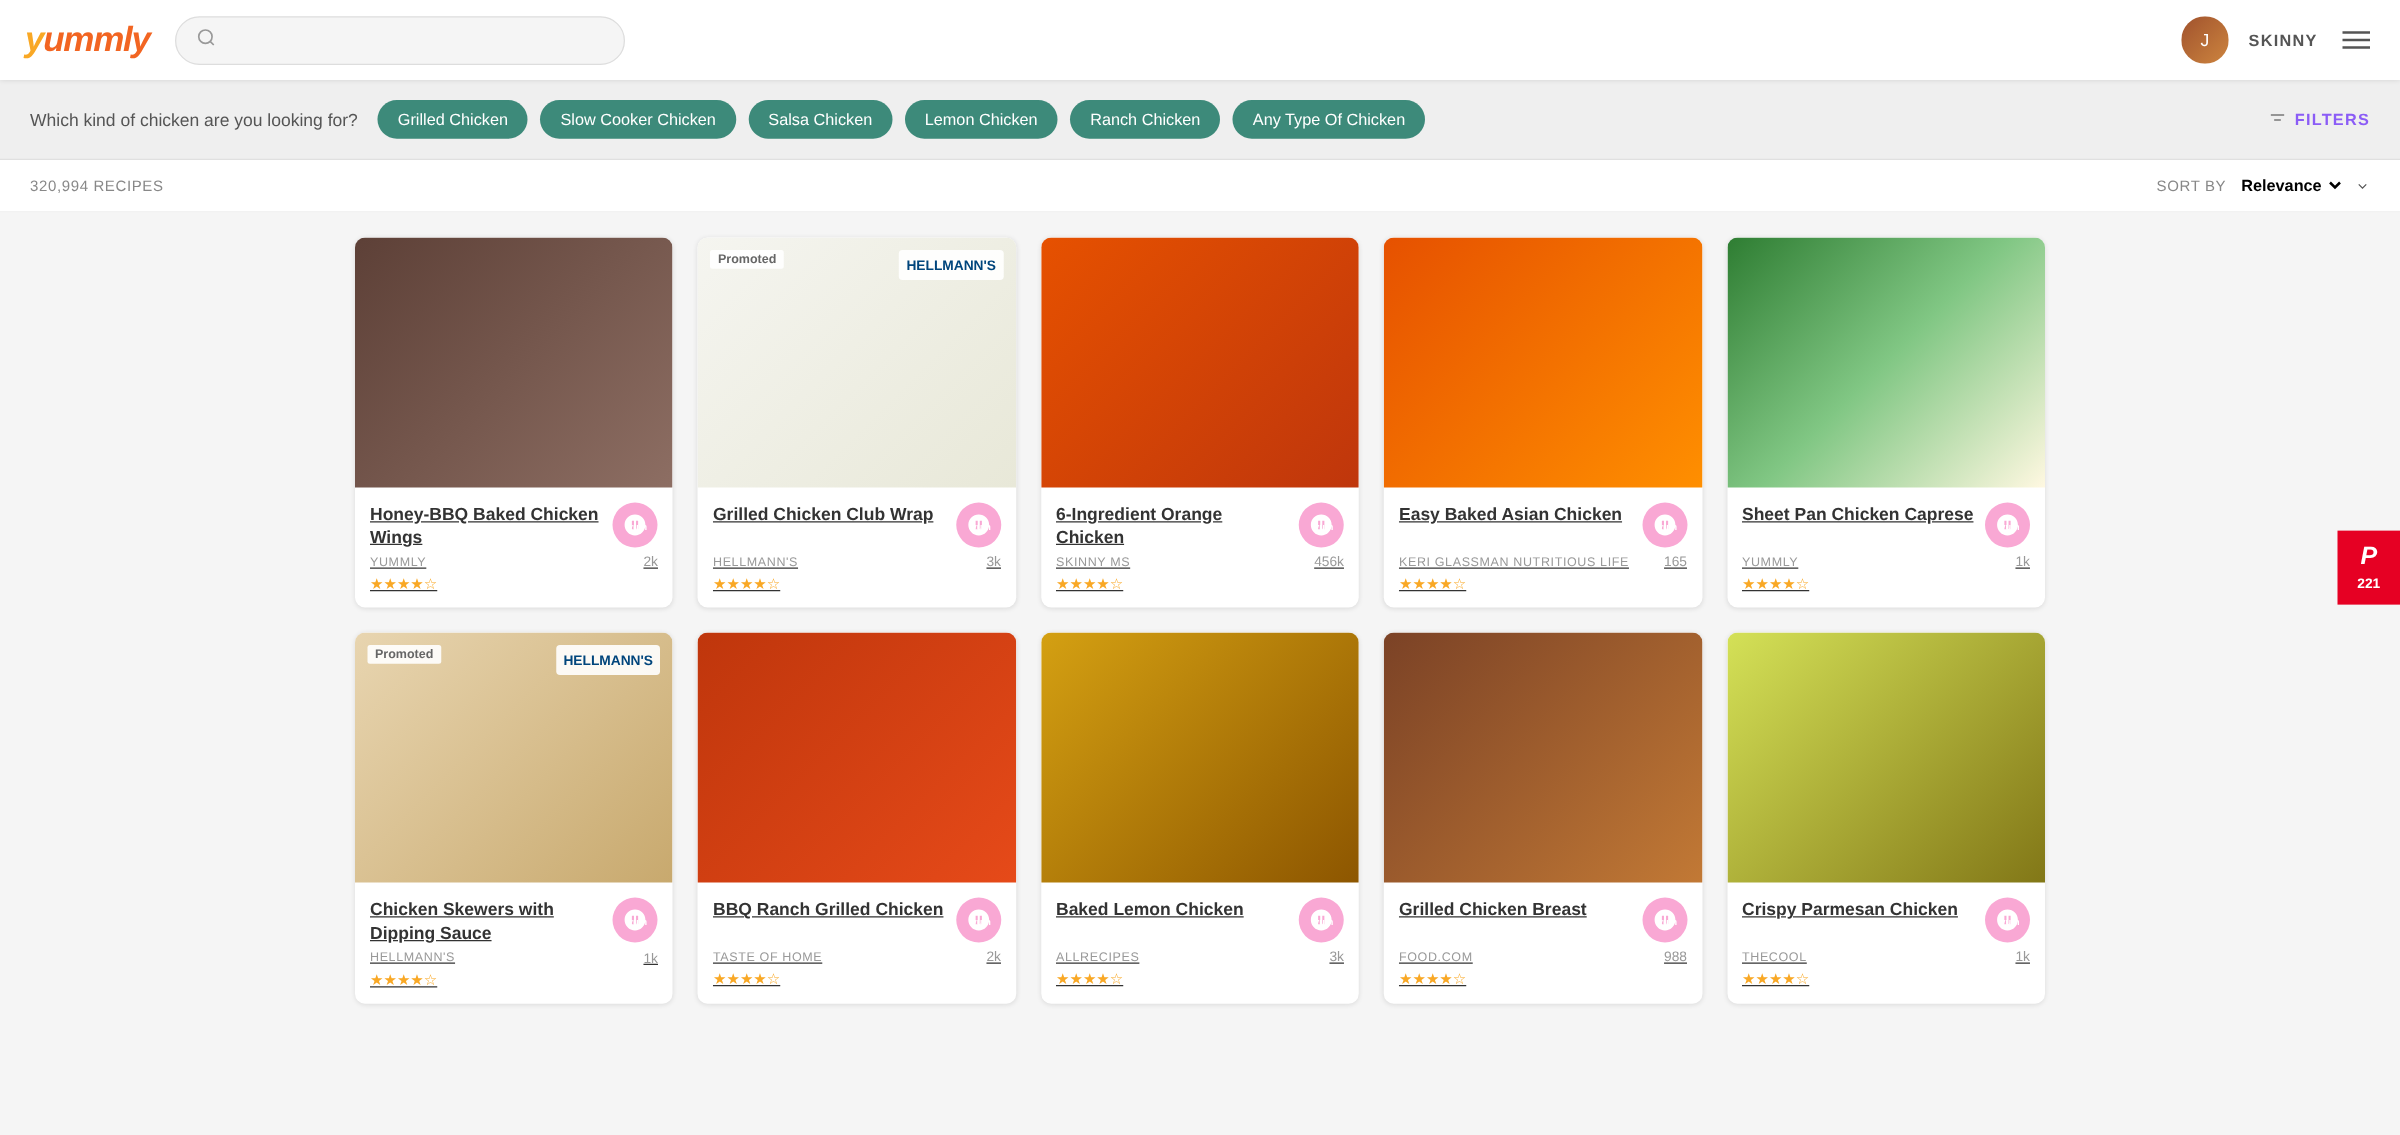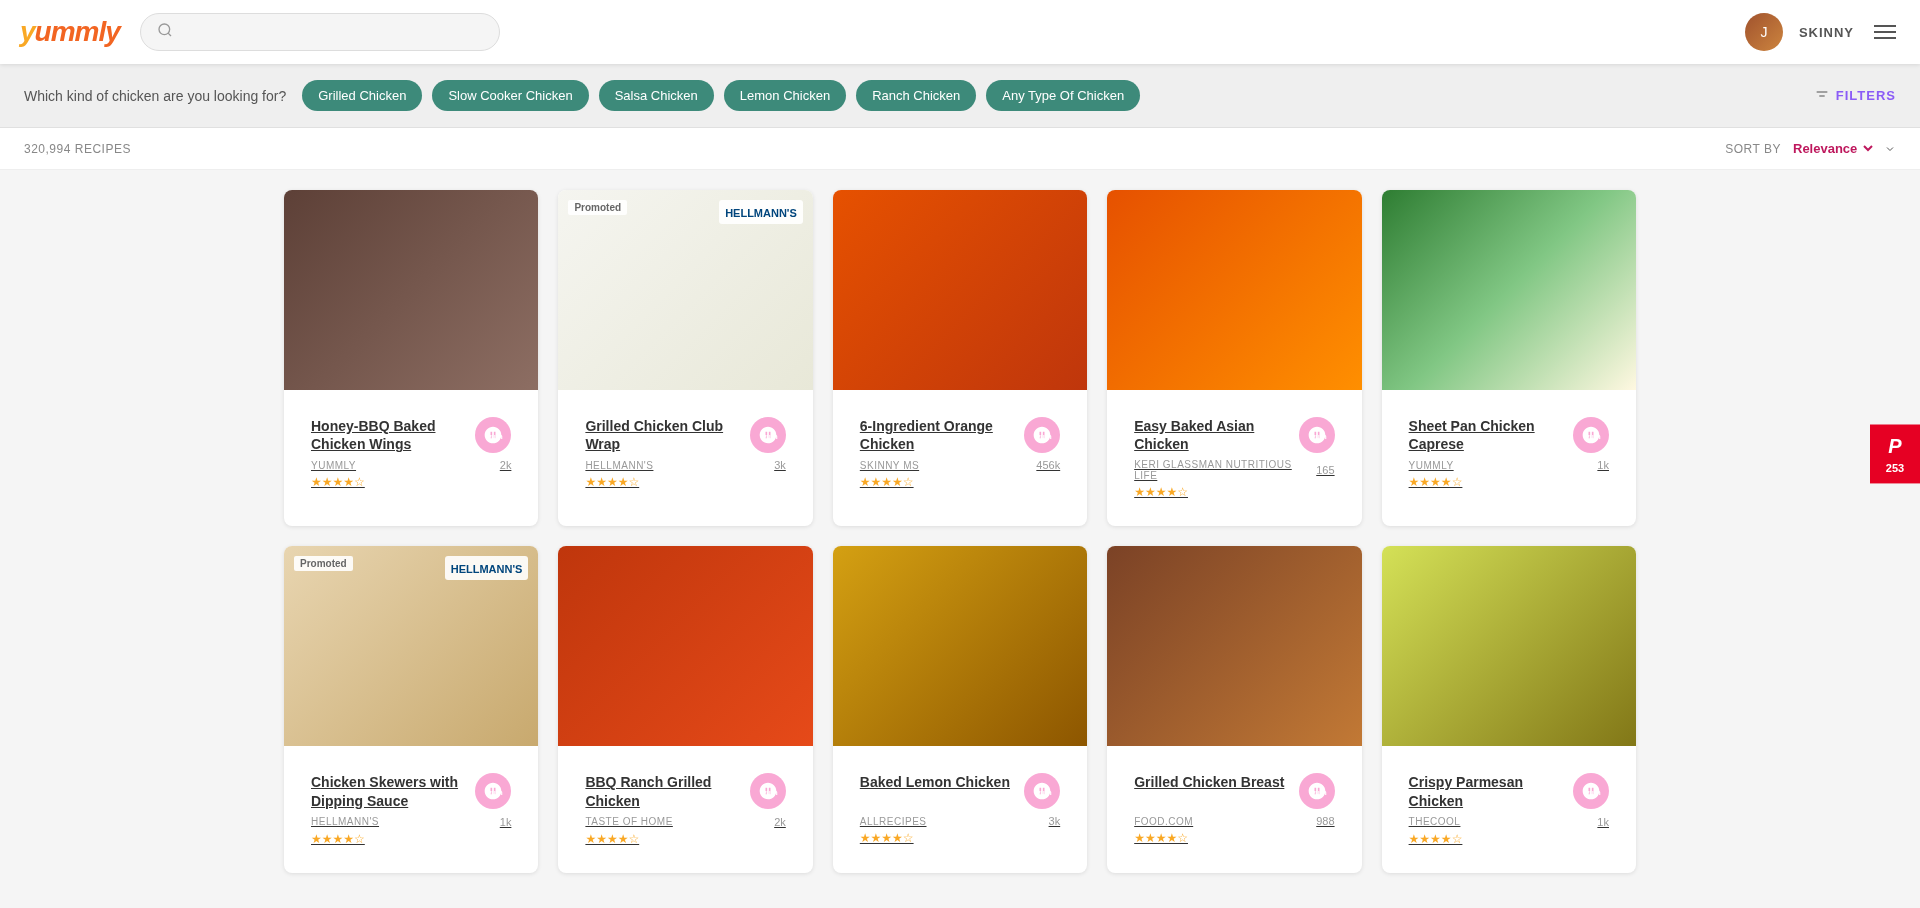--- a/index.html
+++ b/index.html
@@ -147,21 +147,21 @@
     .sort-by {
       display: flex;
       align-items: center;
       gap: 8px;
       font-size: 12px;
       color: #888;
       letter-spacing: 0.5px;
     }
     .sort-select {
       font-size: 13px;
-      color: #be185d;
+      color: #000000;
       background: none;
       border: none;
       outline: none;
       cursor: pointer;
       font-weight: bold;
     }
 
     
     .recipe-grid {
       padding: 20px 24px;
@@ -180,21 +180,21 @@
       transition: box-shadow 0.2s;
       text-decoration: underline;
     }
     .recipe-img-placeholder {
       width: 100%;
       height: 200px;
       position: relative;
       overflow: hidden;
     }
     .recipe-info {
-      padding: 27px;
+      padding: 12px;
     }
     .recipe-title-row {
       display: flex;
       align-items: flex-start;
       justify-content: space-between;
       gap: 8px;
     }
     .recipe-title {
       font-size: 14px;
       font-weight: bold;
@@ -582,14 +582,14 @@
           <span class="recipe-source">THECOOL</span>
           <span class="recipe-yums">1k</span>
         </div>
         <div class="recipe-stars">★★★★☆</div>
       </div>
     </div>
   </div>
 
 <div class="pinterest-btn">
   <span class="p-icon">P</span>
-  <span class="p-count">253</span>
+  <span class="p-count">221</span>
 </div>
 
 </body></html>

